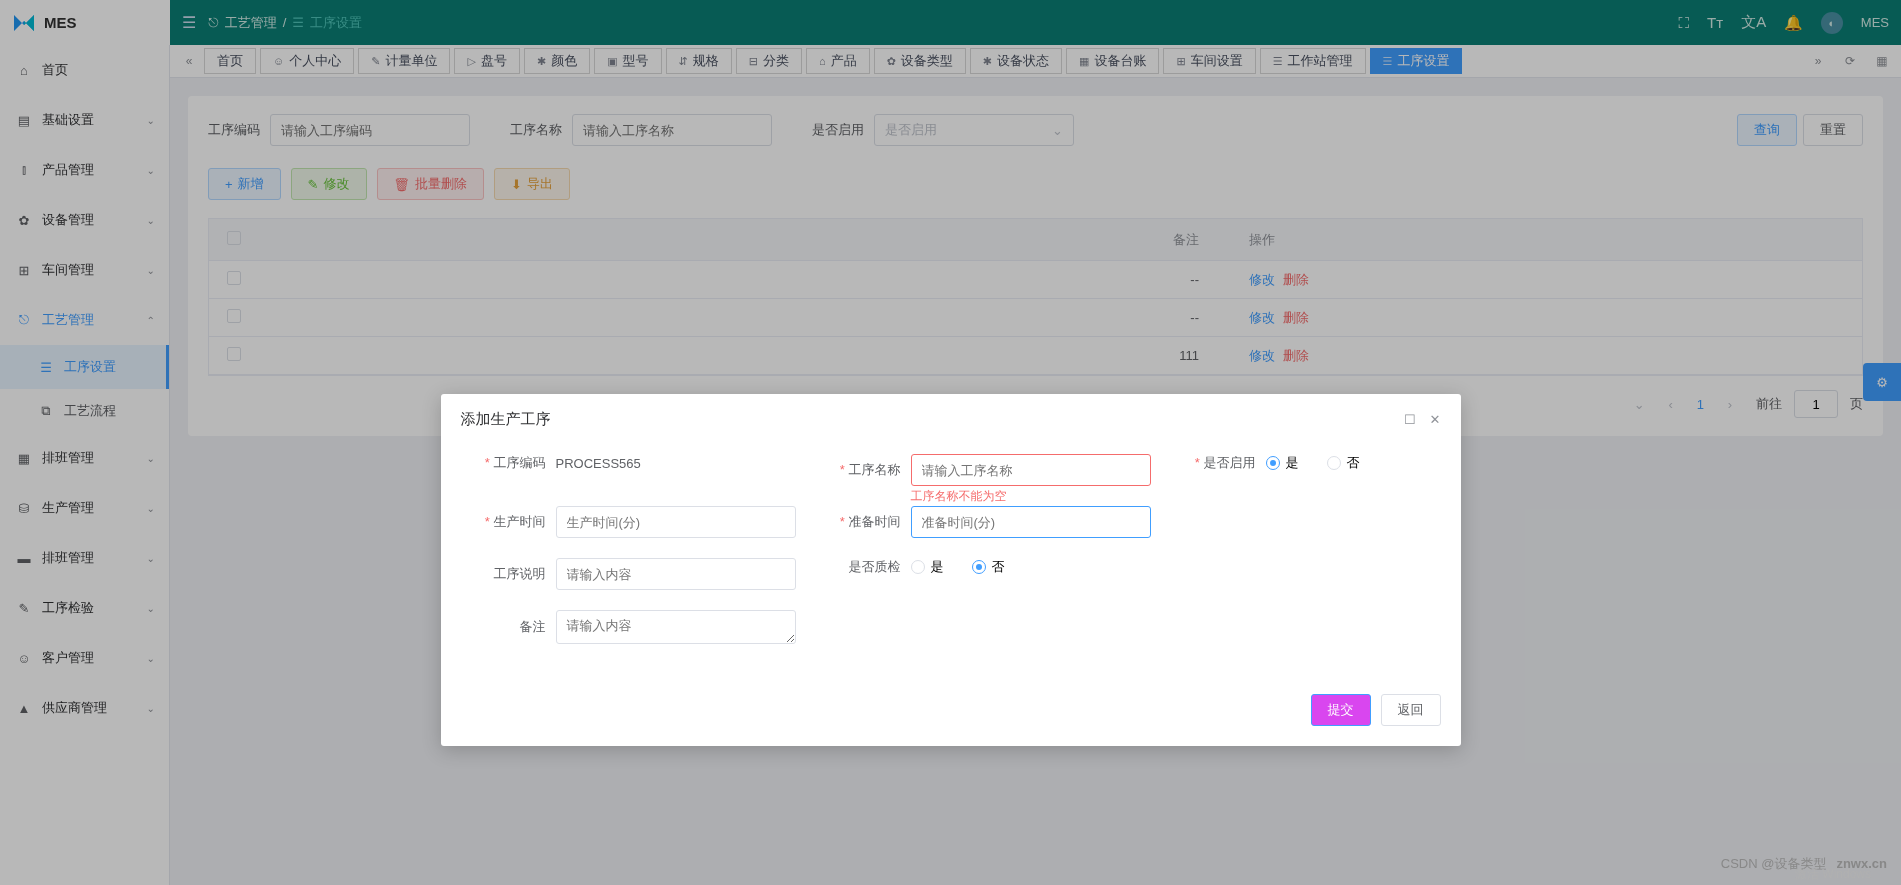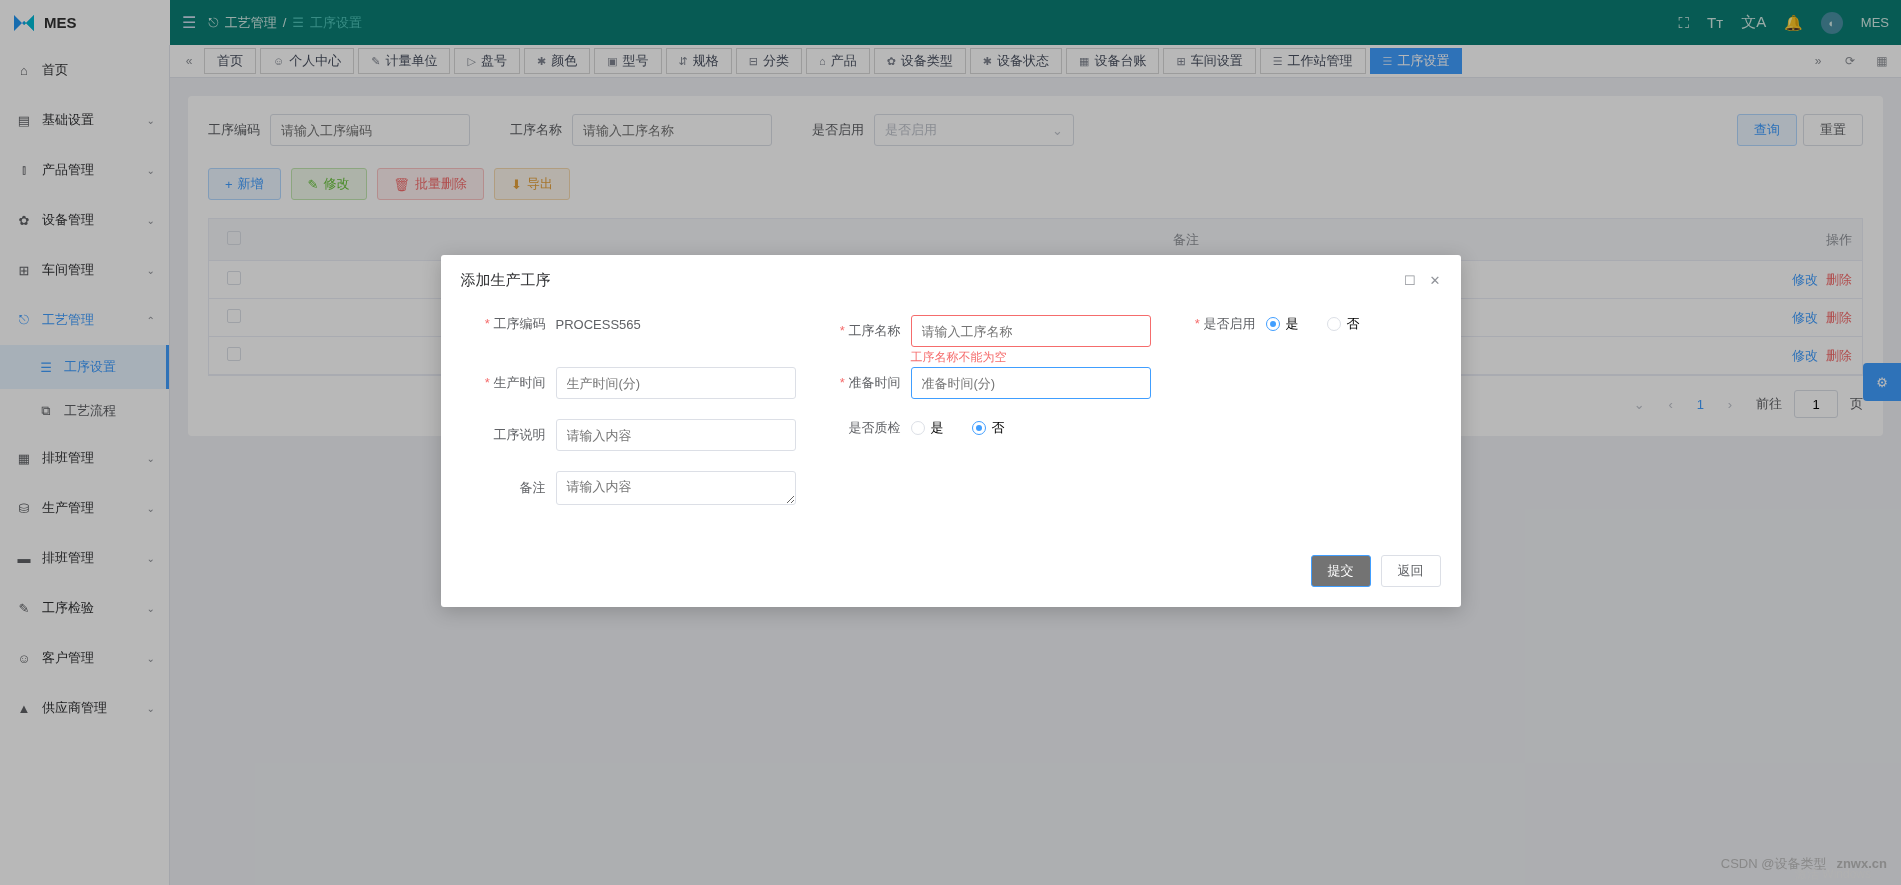--- a/index.html
+++ b/index.html
@@ -32,42 +32,42 @@
 .tabs-right{margin-left:auto;display:flex;gap:10px;color:#606266}
 .content{flex:1;padding:18px;overflow:auto}
 .card{background:#fff;border-radius:4px;padding:18px 20px}
 .filter-row{display:flex;align-items:center;gap:40px;margin-bottom:22px}
 .filter-group{display:flex;align-items:center;gap:10px}
 .lbl{color:#606266;font-size:13px}
 .inp,.sel{height:32px;border:1px solid #dcdfe6;border-radius:3px;padding:0 10px;color:#606266;font-size:13px;background:#fff}
 .inp{width:200px}
 .sel{width:200px;position:relative;display:flex;align-items:center;justify-content:space-between;color:#c0c4cc}
 .btn{height:32px;padding:0 16px;border-radius:3px;border:1px solid #dcdfe6;background:#fff;color:#606266;cursor:pointer;display:inline-flex;align-items:center;gap:5px;font-size:13px}
-.btn.primary{background:#737373;border-color:#409eff;color:#fff}
+.btn.primary{background:#d946ef;border-color:#409eff;color:#fff}
 .btn.primary-plain{color:#409eff;border-color:#b3d8ff;background:#ecf5ff}
 .btn.success-plain{color:#67c23a;border-color:#c2e7b0;background:#f0f9eb}
 .btn.danger-plain{color:#f56c6c;border-color:#fbc4c4;background:#fef0f0}
 .btn.warning-plain{color:#e6a23c;border-color:#f5dab1;background:#fdf6ec}
 .filter-actions{margin-left:auto;display:flex;gap:6px}
 .toolbar{display:flex;gap:10px;margin-bottom:18px}
 .table{width:100%;border:1px solid #ebeef5}
 .table-head{display:flex;background:#f5f7fa;height:42px;align-items:center;color:#909399;border-bottom:1px solid #ebeef5}
 .table-row{display:flex;height:38px;align-items:center;border-bottom:1px solid #ebeef5;color:#606266}
 .cell{padding:0 10px;overflow:hidden;text-overflow:ellipsis;white-space:nowrap}
 .cell.check{width:50px;text-align:center}
 .cell.remark{width:980px}
-.cell.ops{flex:1;text-align:right}
+.cell.ops{flex:1;text-align:left}
 .link-edit{color:#409eff;cursor:pointer;margin-right:8px}
 .link-del{color:#f56c6c;cursor:pointer}
 .checkbox{width:14px;height:14px;border:1px solid #dcdfe6;border-radius:2px;display:inline-block}
 .pagination{display:flex;align-items:center;justify-content:flex-end;gap:12px;margin-top:14px;color:#606266}
 .page-nav{width:28px;height:28px;display:flex;align-items:center;justify-content:center;color:#c0c4cc;cursor:pointer}
 .page-num{color:#409eff;font-weight:500}
 .page-input{width:44px;height:28px;border:1px solid #dcdfe6;border-radius:3px;text-align:center}
-.overlay{position:absolute;inset:0;background:rgba(0,0,0,.28);display:flex;align-items:flex-start;justify-content:center;padding-top:255px}
+.overlay{position:absolute;inset:0;background:rgba(0,0,0,.28);display:flex;align-items:center;justify-content:center;padding-top:255px}
 .dialog{width:1020px;background:#fff;border-radius:3px;box-shadow:0 4px 20px rgba(0,0,0,.2)}
 .dlg-head{height:50px;padding:0 20px;display:flex;align-items:center;justify-content:space-between}
 .dlg-title{font-size:15px;color:#303133;font-weight:500}
 .dlg-icons{display:flex;gap:14px;color:#909399;font-size:14px}
 .dlg-icons span{cursor:pointer}
 .dlg-body{padding:10px 30px 20px}
 .form-row{display:flex;gap:30px;margin-bottom:20px;align-items:flex-start}
 .form-item{display:flex;align-items:center;gap:10px;position:relative}
 .form-lbl{width:75px;text-align:right;color:#606266;font-size:13px}
 .req::before{content:"* ";color:#f56c6c}

